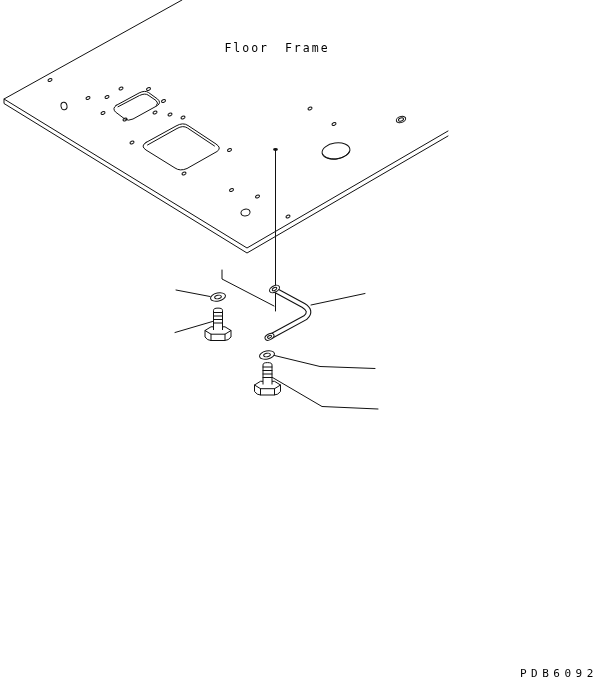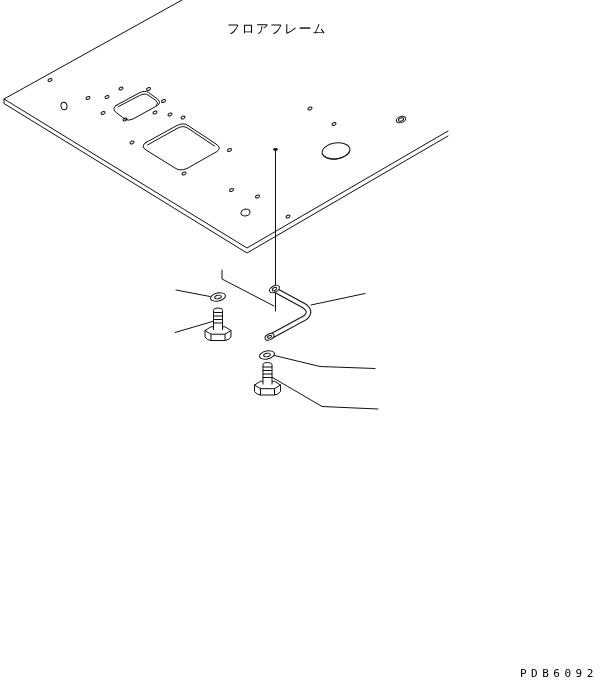--- a/index.html
+++ b/index.html
@@ -116,16 +116,16 @@
     </g>
     <g transform="translate(267,355) rotate(-12)">
       <ellipse class="lnw" rx="7.6" ry="4"></ellipse>
       <ellipse class="ln" rx="3.4" ry="1.7"></ellipse>
     </g>
 
     <use href="#bolt-shape" transform="translate(218,309)"></use>
     <use href="#bolt-shape" transform="translate(267.5,363.5)"></use>
   </svg>
 
-  <div class="title-jp">フロアフレーム</div>
+  <div class="title-en">Floor Frame</div>
   <div class="part-code">PDB6092</div>
 
 </div>
 
 </body></html>

